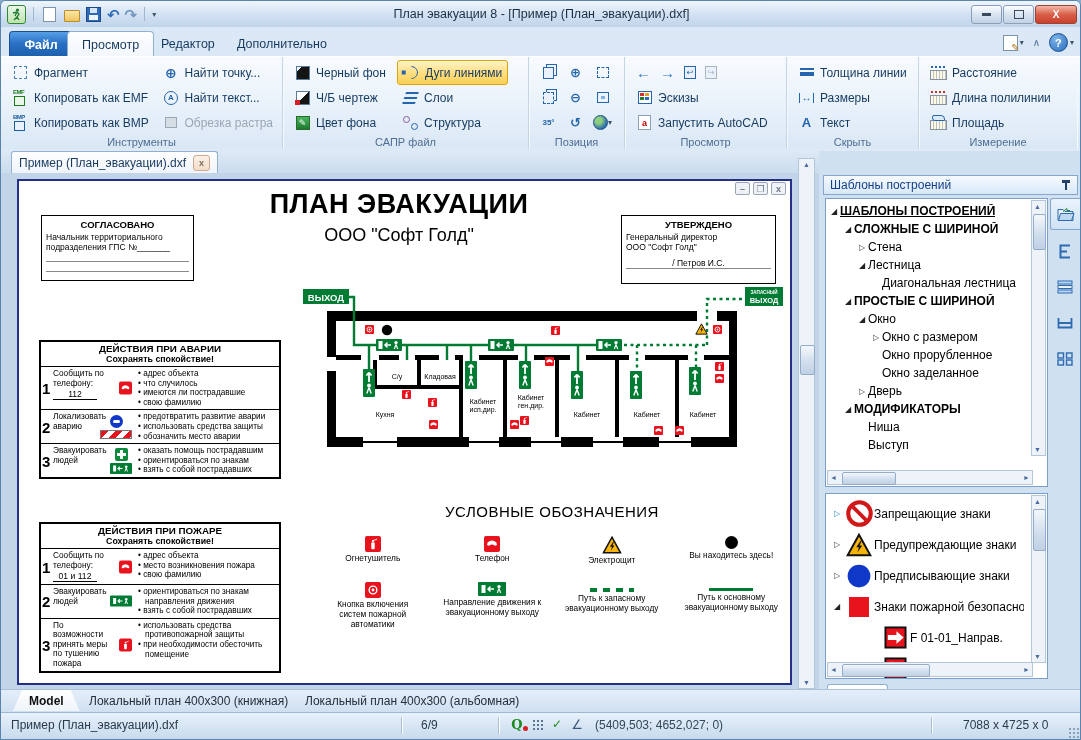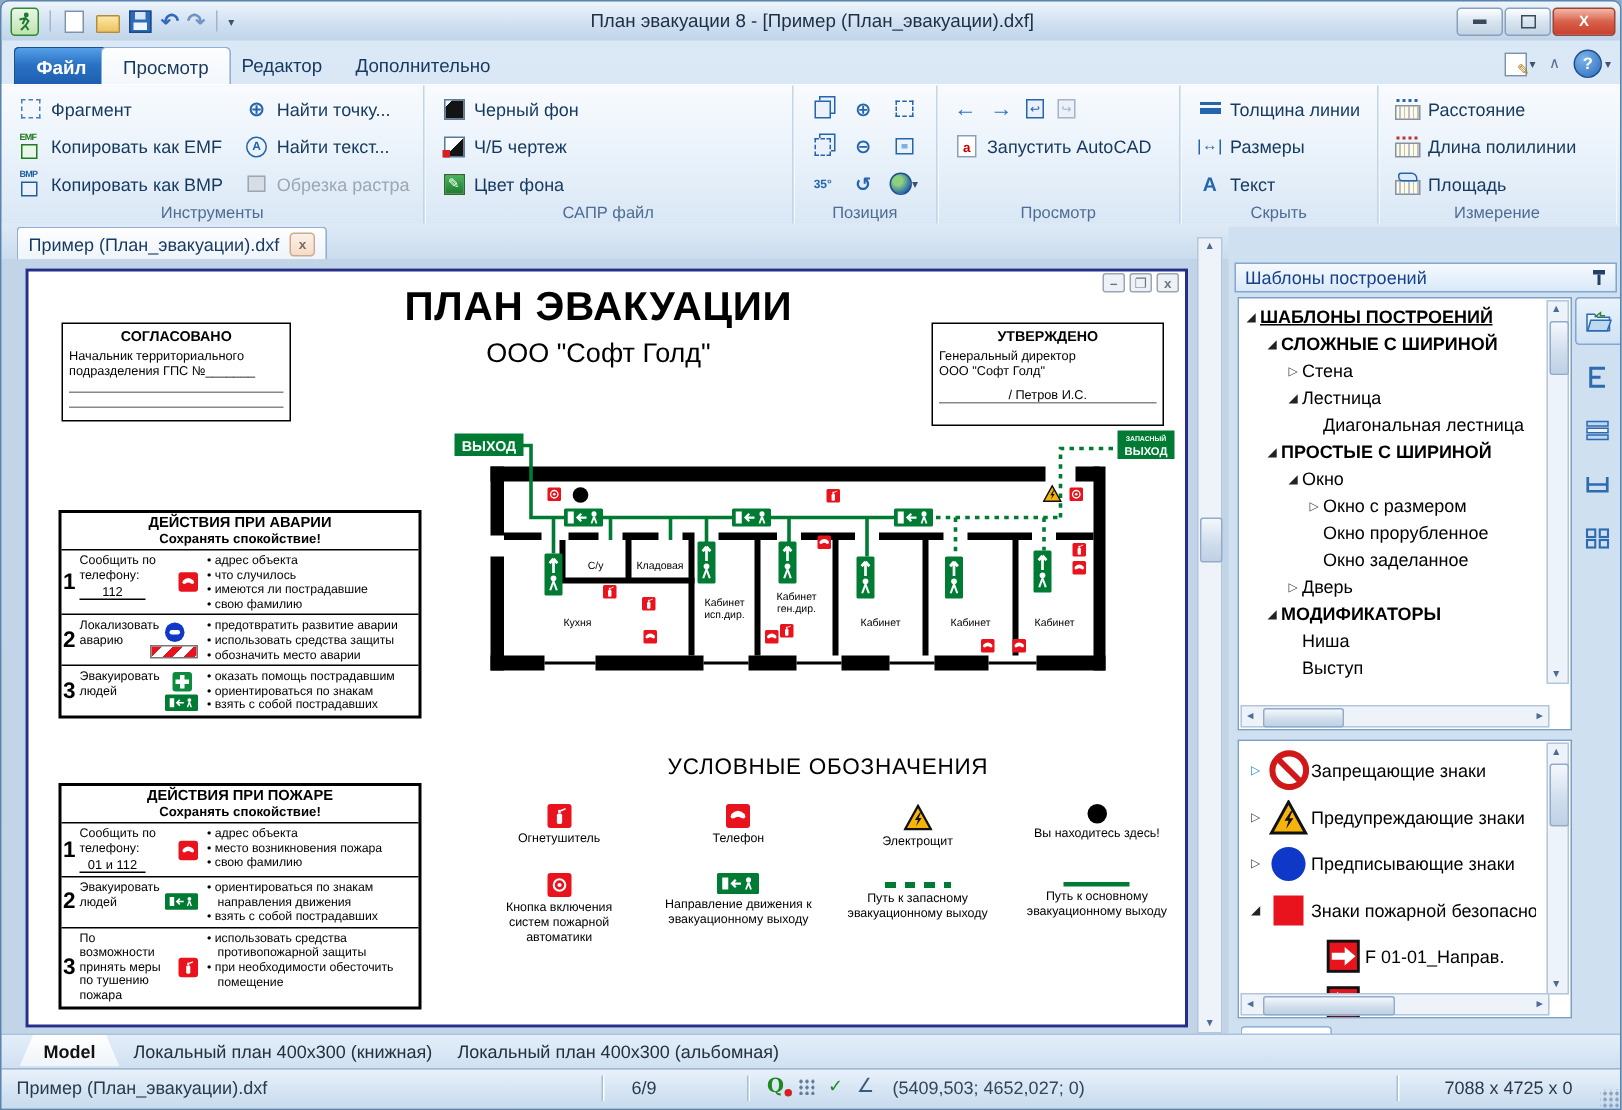--- a/index.html
+++ b/index.html
@@ -329,20 +329,38 @@
             </span>
             <span>Ч/Б чертеж</span>
           </div>
         <div class="rbtn">
             <span class="ri">
               <span class="i-bgcolor">✎</span>
             </span>
             <span>Цвет фона</span>
           </div>
       </div>
+      <div class="rcol">
+        <div class="rbtn hl">
+            <span class="ri">
+              <span class="i-arc"></span>
+            </span>
+            <span>Дуги линиями</span>
+          </div>
+        <div class="rbtn">
+            <span class="ri">
+              <span class="i-layers"></span>
+            </span>
+            <span>Слои</span>
+          </div>
+        <div class="rbtn">
+            <span class="ri i-struct"></span>
+            <span>Структура</span>
+          </div>
+      </div>
       <div class="rcap">САПР файл</div>
     </div>
 
     <div class="rgroup" style="width:96px;">
       <div class="pgrid">
         <span class="pbtn">
             <span class="i-pages"></span>
           </span>
         <span class="pbtn">
             <span>⊕</span>
@@ -374,20 +392,26 @@
     </div>
 
     <div class="rgroup" style="width:162px;">
       <div class="rcol">
         <div class="rbtn" style="gap:9px;">
           <span class="arrow-blue">←</span>
           <span class="arrow-blue">→</span>
           <span class="i-vpage">↩</span>
           <span class="i-vpage gray">↪</span>
         </div>
+        <div class="rbtn">
+            <span class="ri">
+              <span class="i-thumbs"></span>
+            </span>
+            <span>Эскизы</span>
+          </div>
         <div class="rbtn">
             <span class="ri">
               <span class="i-acad">a</span>
             </span>
             <span>Запустить AutoCAD</span>
           </div>
       </div>
       <div class="rcap">Просмотр</div>
     </div>
 

